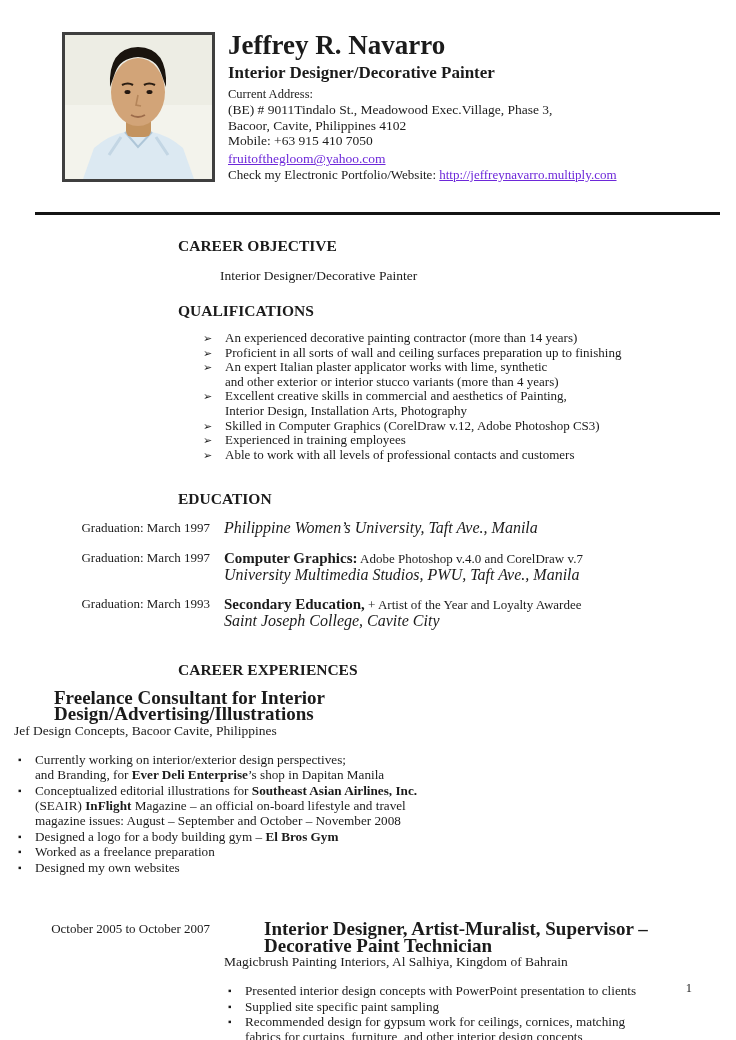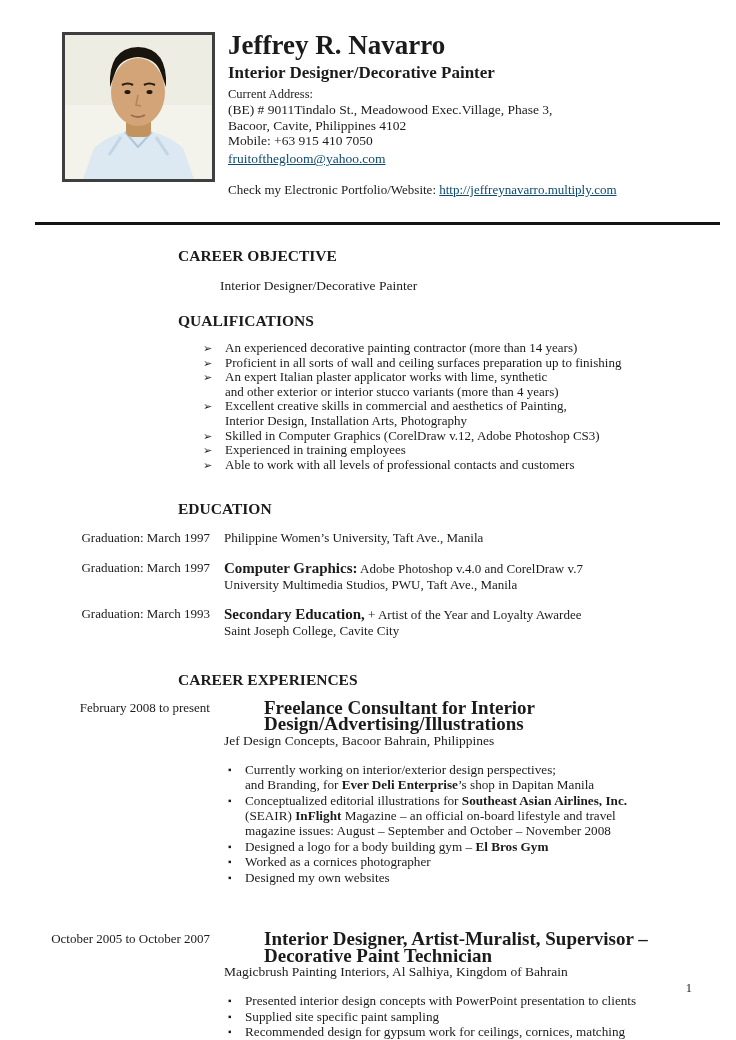--- a/index.html
+++ b/index.html
@@ -16,22 +16,22 @@
   .photo-frame{
     position:absolute;left:62px;top:32px;
     width:147px;height:144px;border:3px solid #3f3f3f;background:#f2f2ec;overflow:hidden;
   }
   .header-text{margin-left:166px;}
   .person-name{font-size:27px;font-weight:bold;line-height:30px;margin:0;}
   .person-role{font-size:17px;font-weight:bold;line-height:21px;margin:2px 0 4px 0;}
   .addr-label{font-size:12.5px;line-height:15px;}
   .addr-line{font-size:13.5px;line-height:15.5px;}
   .contact-line{font-size:13.5px;line-height:16px;}
-  a.link{color:#0c4a6e;text-decoration:underline;cursor:pointer;font-size:13.5px;line-height:16px;display:inline-block;}
-  .portfolio-line{margin-top:15px;font-size:13px;}
+  a.link{color:#6d28d9;text-decoration:underline;cursor:pointer;font-size:13.5px;line-height:16px;display:inline-block;}
+  .portfolio-line{font-size:13px;}
   .portfolio-line a.link{font-size:13px;}
 
   .rule{border:none;border-top:3px solid #141414;margin:24px 16px 0 35px;height:0;}
 
   
   h3.sec{font-size:15.5px;font-weight:bold;margin:0 0 0 178px;line-height:17px;}
   .sec-objective h3.sec{margin-top:22px;}
   .objective-text{font-size:13.5px;margin:14px 0 0 220px;line-height:16px;}
 
   .sec-qual h3.sec{margin-top:18px;}
@@ -40,21 +40,21 @@
   .qual-list .marker{flex:0 0 22px;font-size:11px;line-height:14.6px;color:#1b1b1b;}
   .qual-list .txt{white-space:pre-line;}
 
   .sec-edu h3.sec{margin-top:28px;}
   .row{display:flex;align-items:flex-start;margin-top:13px;}
   .row.gap-lg{}
   .datecol{flex:0 0 210px;text-align:right;font-size:13px;line-height:16.5px;}
   .contentcol{margin-left:14px;max-width:490px;}
   .edu-title{font-size:13px;line-height:16.5px;}
   .edu-title .b{font-weight:bold;font-size:15px;}
-  .edu-detail{font-size:13px;line-height:15.5px;}
+  .edu-detail{font-size:16px;line-height:15.5px;font-style:italic;}
 
   .sec-exp h3.sec{margin-top:32px;}
   .job{margin-top:12px;}
   .job.job-2{margin-top:46px;}
   .job-title{font-size:19px;font-weight:bold;line-height:16.5px;margin-left:40px;}
   .job-org{font-size:13.5px;line-height:16px;}
   .job-bullets{list-style:none;margin:13px 0 0 4px;padding:0;}
   .job-bullets li{display:flex;align-items:flex-start;font-size:13.2px;line-height:15.4px;}
   .job-bullets .marker{flex:0 0 17px;font-size:10px;line-height:15.4px;}
   .job-bullets .txt{white-space:pre-line;}
@@ -167,43 +167,42 @@
         <div class="edu-title"><span class="b">Secondary Education,</span><span> + Artist of the Year and Loyalty Awardee</span></div>
         <div class="edu-detail">Saint Joseph College, Cavite City</div>
       </div>
     </div>
   </section>
 
   <section class="sec-exp">
     <h3 class="sec">CAREER EXPERIENCES</h3>
 
     <div class="row job job-1">
-      <div class="datecol">February 2008 to present</div>
       <div class="contentcol">
         <div class="job-title">Freelance Consultant for Interior Design/Advertising/Illustrations</div>
-        <div class="job-org">Jef Design Concepts, Bacoor Bahrain, Philippines</div>
+        <div class="job-org">Jef Design Concepts, Bacoor Cavite, Philippines</div>
         <ul class="job-bullets">
           <li>
               <span class="marker">▪</span>
               <span class="txt"><span>Currently working on interior/exterior design perspectives;
 and Branding, for </span><span class="b">Ever Deli Enterprise</span><span>’s shop in Dapitan Manila</span></span>
             </li>
           <li>
               <span class="marker">▪</span>
               <span class="txt"><span>Conceptualized editorial illustrations for </span><span class="b">Southeast Asian Airlines, Inc.</span><span>
 (SEAIR) </span><span class="b">InFlight</span><span> Magazine – an official on-board lifestyle and travel
 magazine issues: August – September and October – November 2008</span></span>
             </li>
           <li>
               <span class="marker">▪</span>
               <span class="txt"><span>Designed a logo for a body building gym – </span><span class="b">El Bros Gym</span></span>
             </li>
           <li>
               <span class="marker">▪</span>
-              <span class="txt"><span>Worked as a cornices photographer</span></span>
+              <span class="txt"><span>Worked as a freelance preparation</span></span>
             </li>
           <li>
               <span class="marker">▪</span>
               <span class="txt"><span>Designed my own websites</span></span>
             </li>
         </ul>
       </div>
     </div>
 
     <div class="row job job-2">

